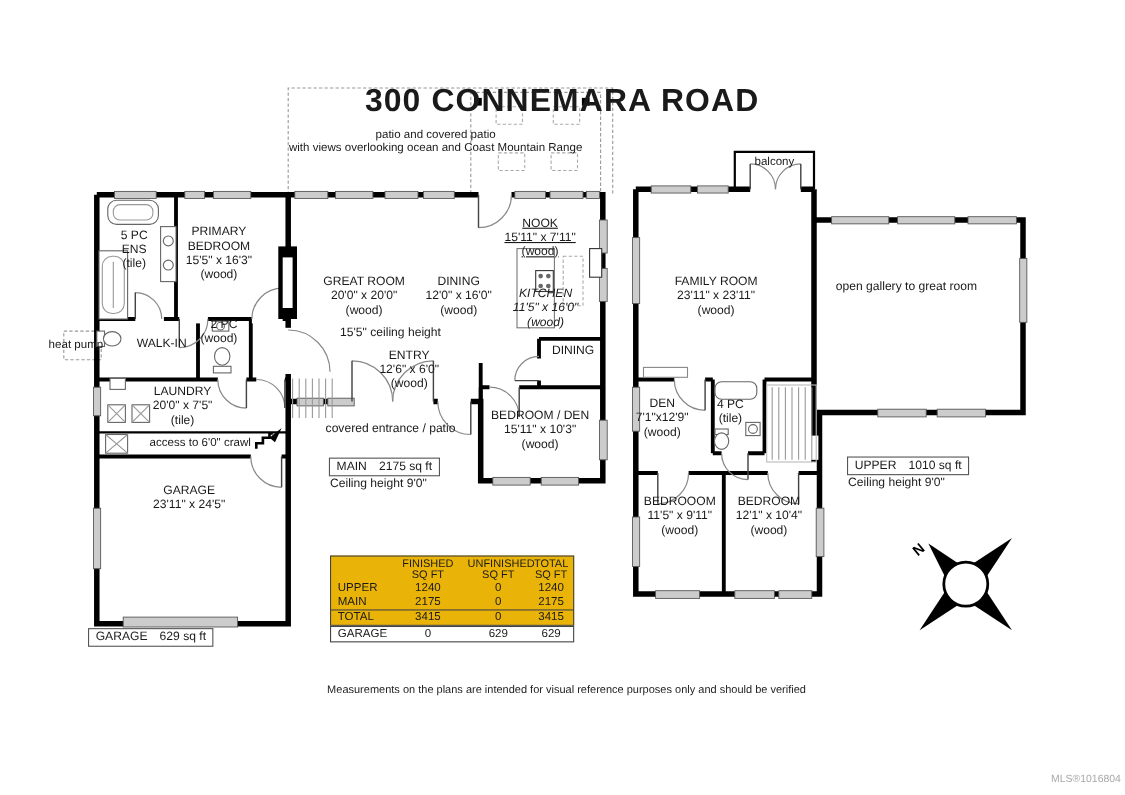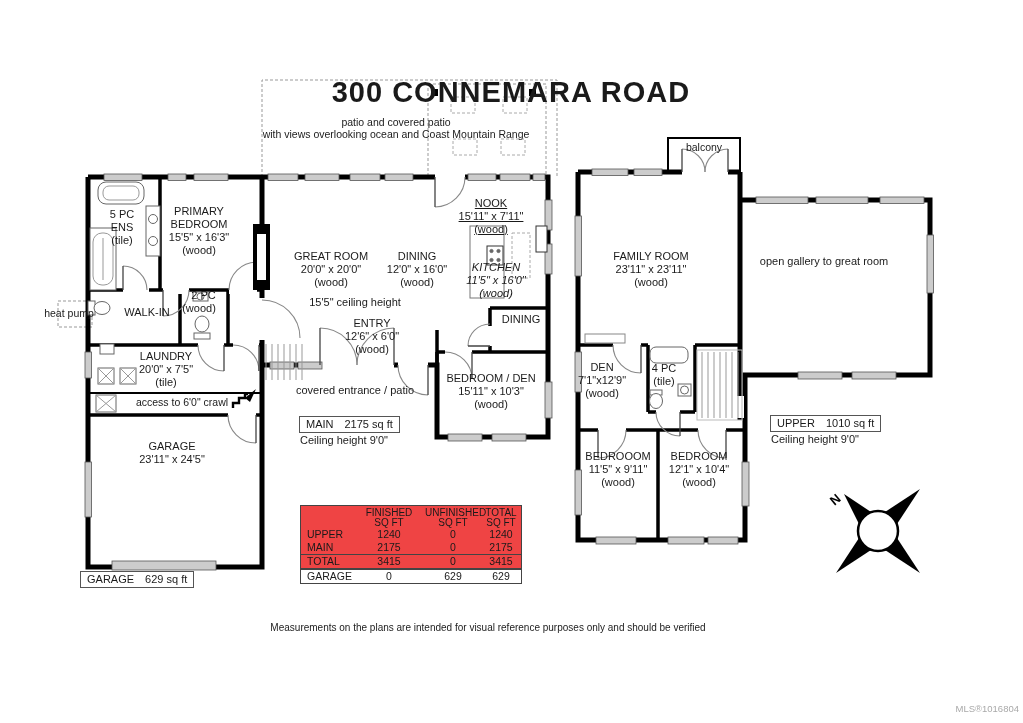--- a/index.html
+++ b/index.html
@@ -8,30 +8,30 @@
   svg{position:absolute;left:0;top:0;}
   .title{position:absolute;left:511px;top:40px;transform:translateX(-50%);
          font-size:29px;font-weight:bold;letter-spacing:1px;white-space:nowrap;margin-top:36px;}
   .lbl{position:absolute;transform:translateX(-50%);text-align:center;
        font-size:11px;line-height:13px;white-space:nowrap;}
   .lbl.small{font-size:10.5px;line-height:12px;}
   .areabox{position:absolute;border:1px solid #555;background:#fff;
            font-size:11px;line-height:13px;padding:1px 6px;display:flex;gap:11px;white-space:nowrap;}
   .plainnote{position:absolute;font-size:11px;line-height:13px;white-space:nowrap;}
   .sqft-table{position:absolute;left:300px;top:505px;width:220px;border:1px solid #444;
-              font-size:10px;background:#ef4444;}
+              font-size:10px;background:#eab308;}
   .trow{display:grid;grid-template-columns:52px 72px 56px 40px;align-items:end;}
   .trow .c{text-align:center;}
   .trow .l{text-align:left;padding-left:6px;}
   .thead{padding-top:2px;line-height:10px;}
   .tdata{font-size:10.5px;line-height:13px;}
   .total-row{border-top:1px solid #444;}
   .garage-table{position:absolute;left:300px;top:569px;width:220px;border:1px solid #444;
                 font-size:10.5px;background:#fff;}
-  .disclaimer{position:absolute;left:488px;top:622px;transform:translateX(-50%);
+  .disclaimer{position:absolute;left:515px;top:622px;transform:translateX(-50%);
               font-size:10px;color:#222;white-space:nowrap;}
   .watermark{position:absolute;right:4px;top:703px;font-size:9.5px;color:#a9a9a9;}
 </style>
 </head>
 <body>
 
 <div class="canvas">
 
 <svg width="1023" height="723" viewBox="0 0 1023 723">
 

